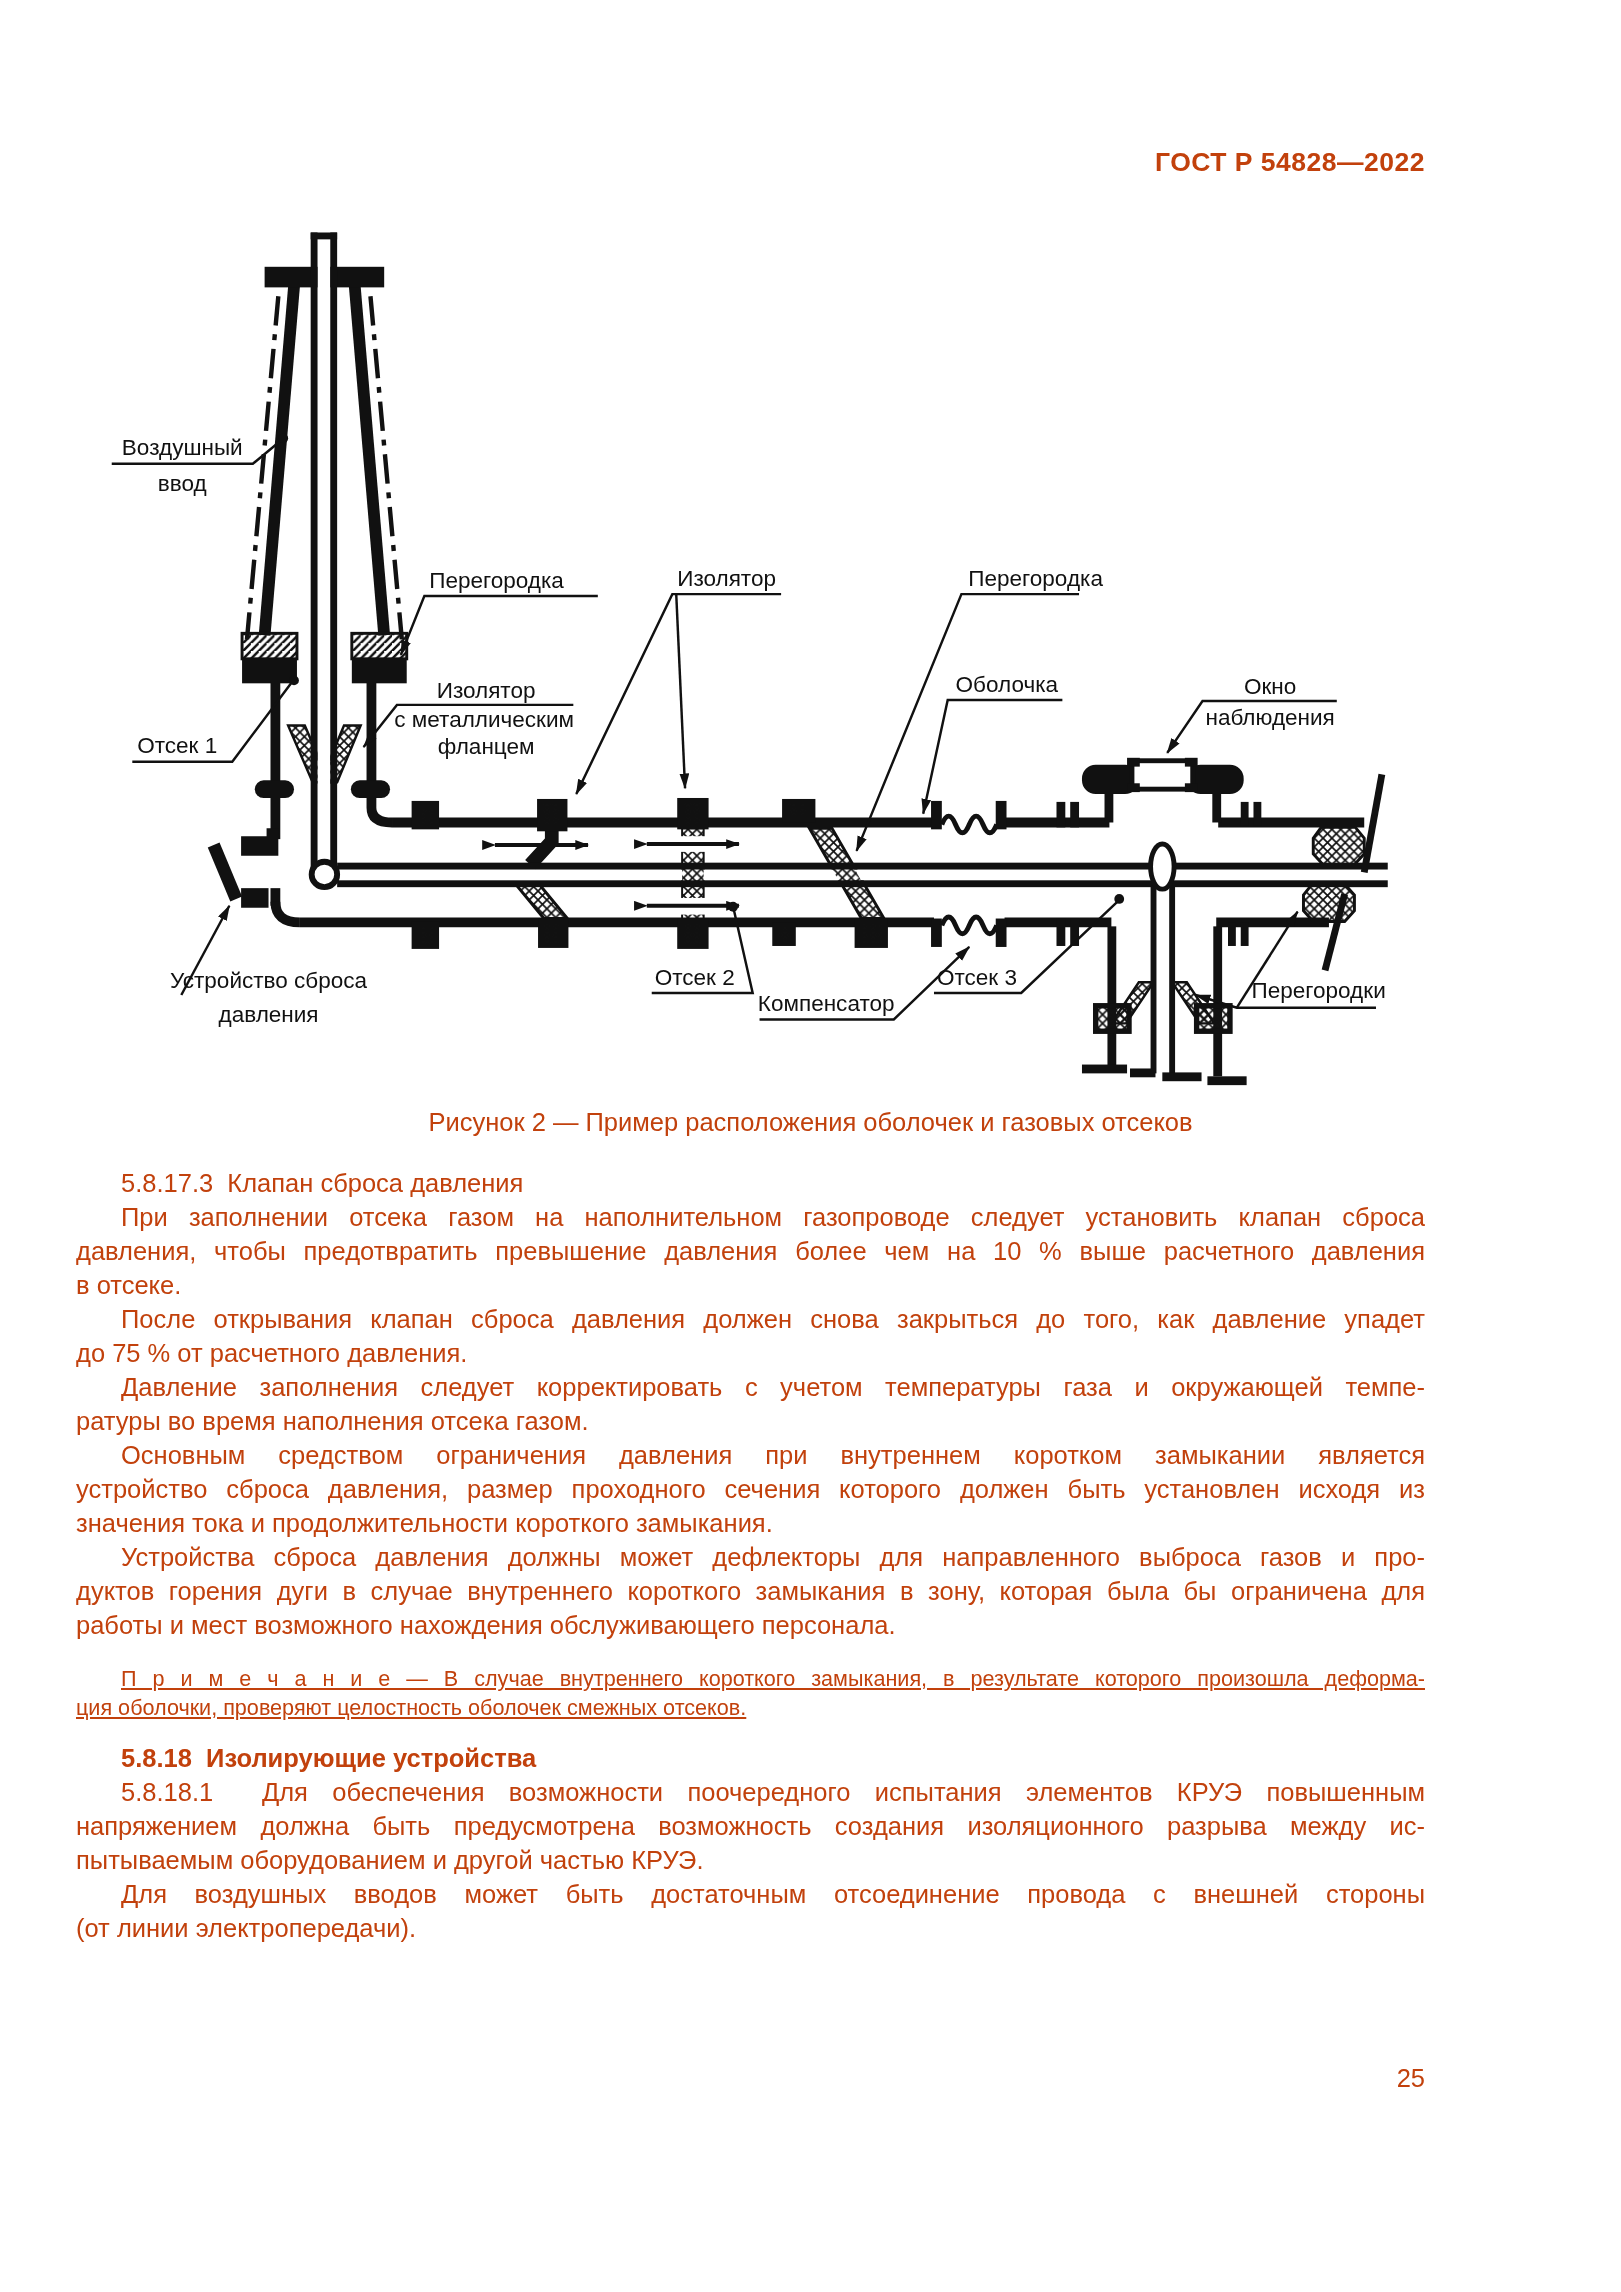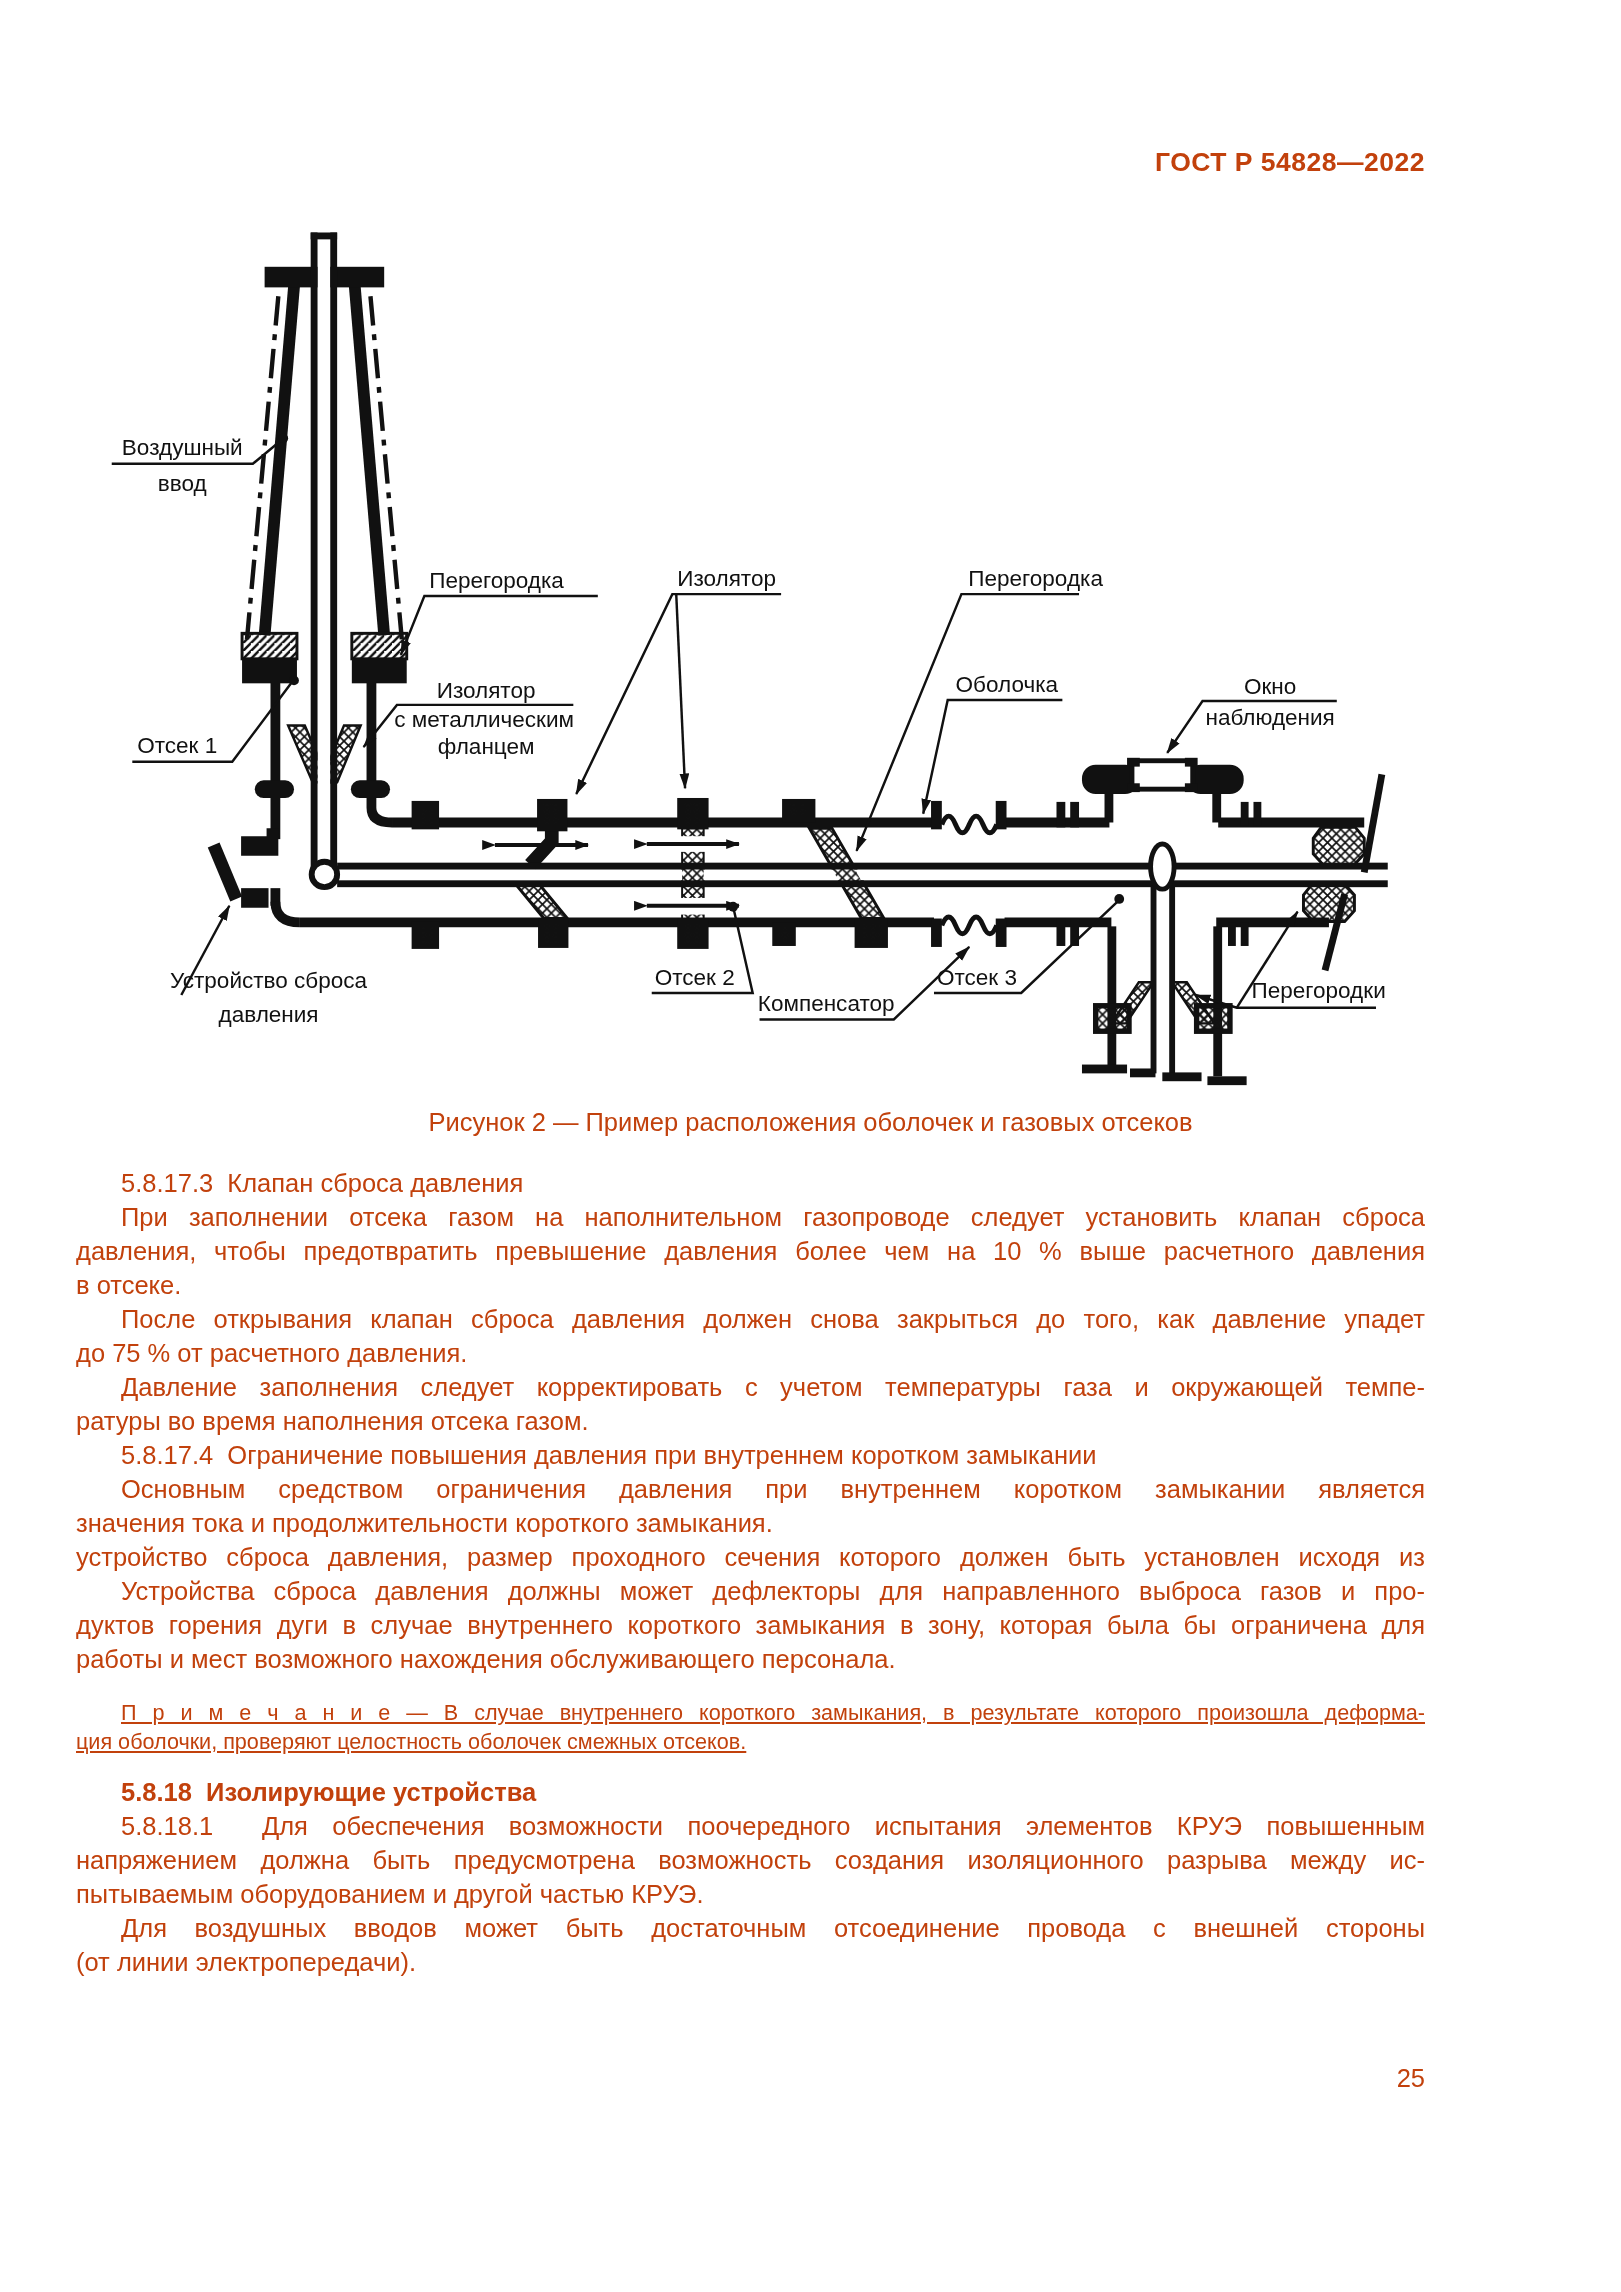--- a/index.html
+++ b/index.html
@@ -246,26 +246,23 @@
       </div>
       <div class="para normal">
         <div class="ln first">После открывания клапан сброса давления должен снова закрыться до того, как давление упадет</div>
         <div class="ln last">до 75 % от расчетного давления.</div>
       </div>
       <div class="para normal">
         <div class="ln first">Давление заполнения следует корректировать с учетом температуры газа и окружающей темпе-</div>
         <div class="ln last">ратуры во время наполнения отсека газом.</div>
       </div>
       <div class="para normal">
-        <div class="ln first last">5.8.17.4&nbsp; Ограничение повышения давления при внутреннем коротком замыкании</div>
-      </div>
-      <div class="para normal">
         <div class="ln first">Основным средством ограничения давления при внутреннем коротком замыкании является</div>
+        <div class="ln">устройство сброса давления, размер проходного сечения которого должен быть установлен исходя из</div>
         <div class="ln last">значения тока и продолжительности короткого замыкания.</div>
-        <div class="ln">устройство сброса давления, размер проходного сечения которого должен быть установлен исходя из</div>
       </div>
       <div class="para normal">
         <div class="ln first">Устройства сброса давления должны может дефлекторы для направленного выброса газов и про-</div>
         <div class="ln">дуктов горения дуги в случае внутреннего короткого замыкания в зону, которая была бы ограничена для</div>
         <div class="ln last">работы и мест возможного нахождения обслуживающего персонала.</div>
       </div>
       <div class="para note">
         <div class="ln first">П р и м е ч а н и е — В случае внутреннего короткого замыкания, в результате которого произошла деформа-</div>
         <div class="ln last">ция оболочки, проверяют целостность оболочек смежных отсеков.</div>
       </div>

